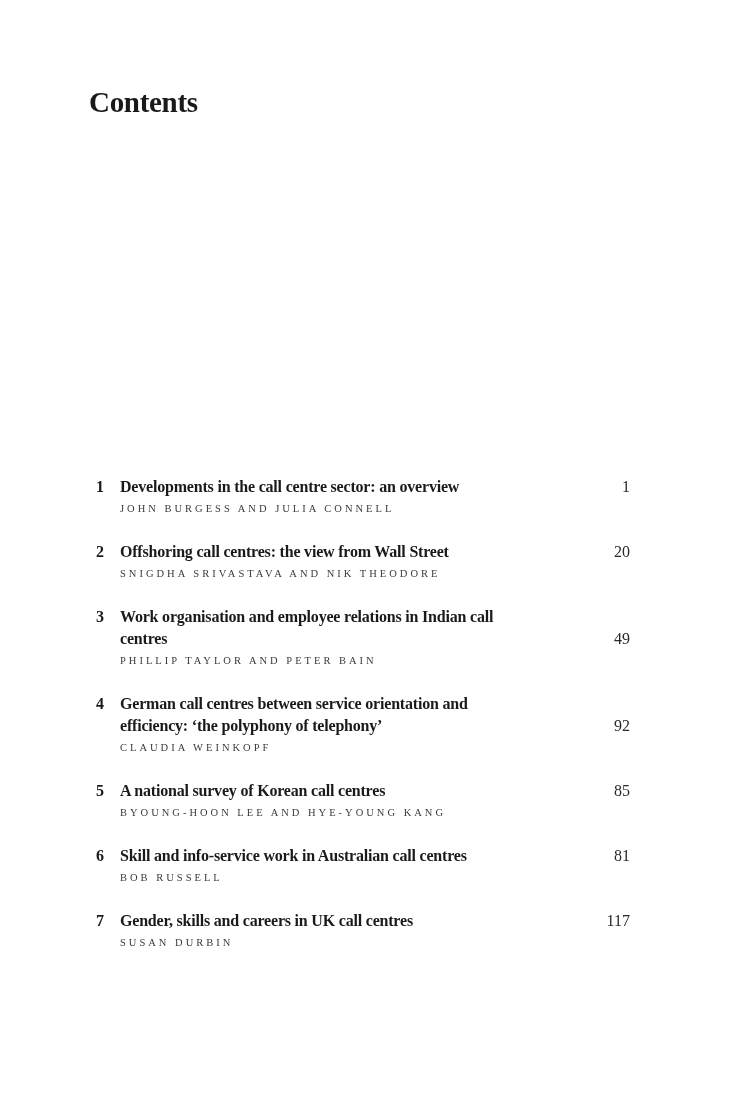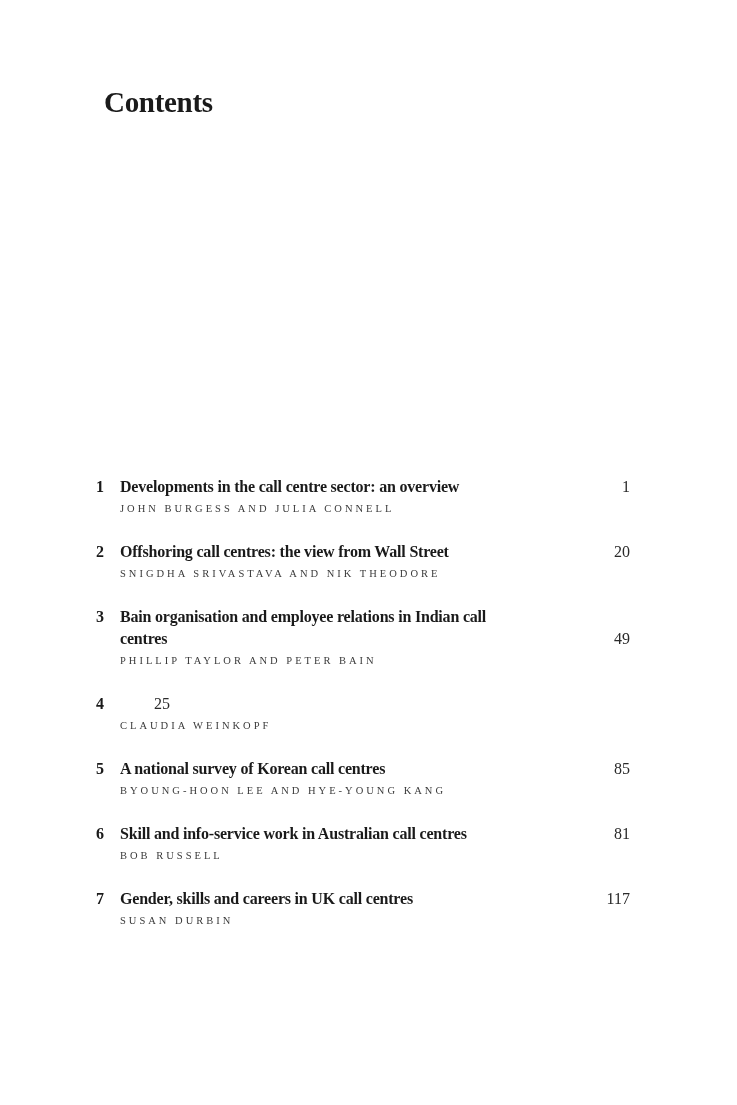--- a/index.html
+++ b/index.html
@@ -10,21 +10,21 @@
     body {
       width: 737px;
       height: 1105px;
       position: relative;
       overflow: hidden;
       color: #1a1a1a;
       font-family: "Liberation Serif", "DejaVu Serif", serif;
     }
     .page-title {
       position: absolute;
-      left: 104px;
+      left: 89px;
       top: 88px;
       font-size: 29px;
       font-weight: bold;
       letter-spacing: -0.3px;
       margin: 0;
       line-height: 1;
     }
     .toc {
       position: absolute;
       left: 96px;
@@ -107,34 +107,37 @@
     <div class="entry-row">
       <span class="num"></span>
       <div class="authors">Snigdha Srivastava and Nik Theodore</div>
     </div>
   </div>
 
   <div class="entry">
     <div class="entry-row">
       <span class="num">3</span>
       <div class="body">
-        <div class="title">Bain organisation and employee relations in Indian call centres</div>
+        <div class="title">Work organisation and employee relations in Indian call centres</div>
       </div>
       <span class="page">49</span>
     </div>
     <div class="entry-row">
       <span class="num"></span>
       <div class="authors">Phillip Taylor and Peter Bain</div>
     </div>
   </div>
 
   <div class="entry">
     <div class="entry-row">
       <span class="num">4</span>
-      <span class="page">25</span>
+      <div class="body">
+        <div class="title">German call centres between service orientation and efficiency: ‘the polyphony of telephony’</div>
+      </div>
+      <span class="page">92</span>
     </div>
     <div class="entry-row">
       <span class="num"></span>
       <div class="authors">Claudia Weinkopf</div>
     </div>
   </div>
 
   <div class="entry">
     <div class="entry-row">
       <span class="num">5</span>

